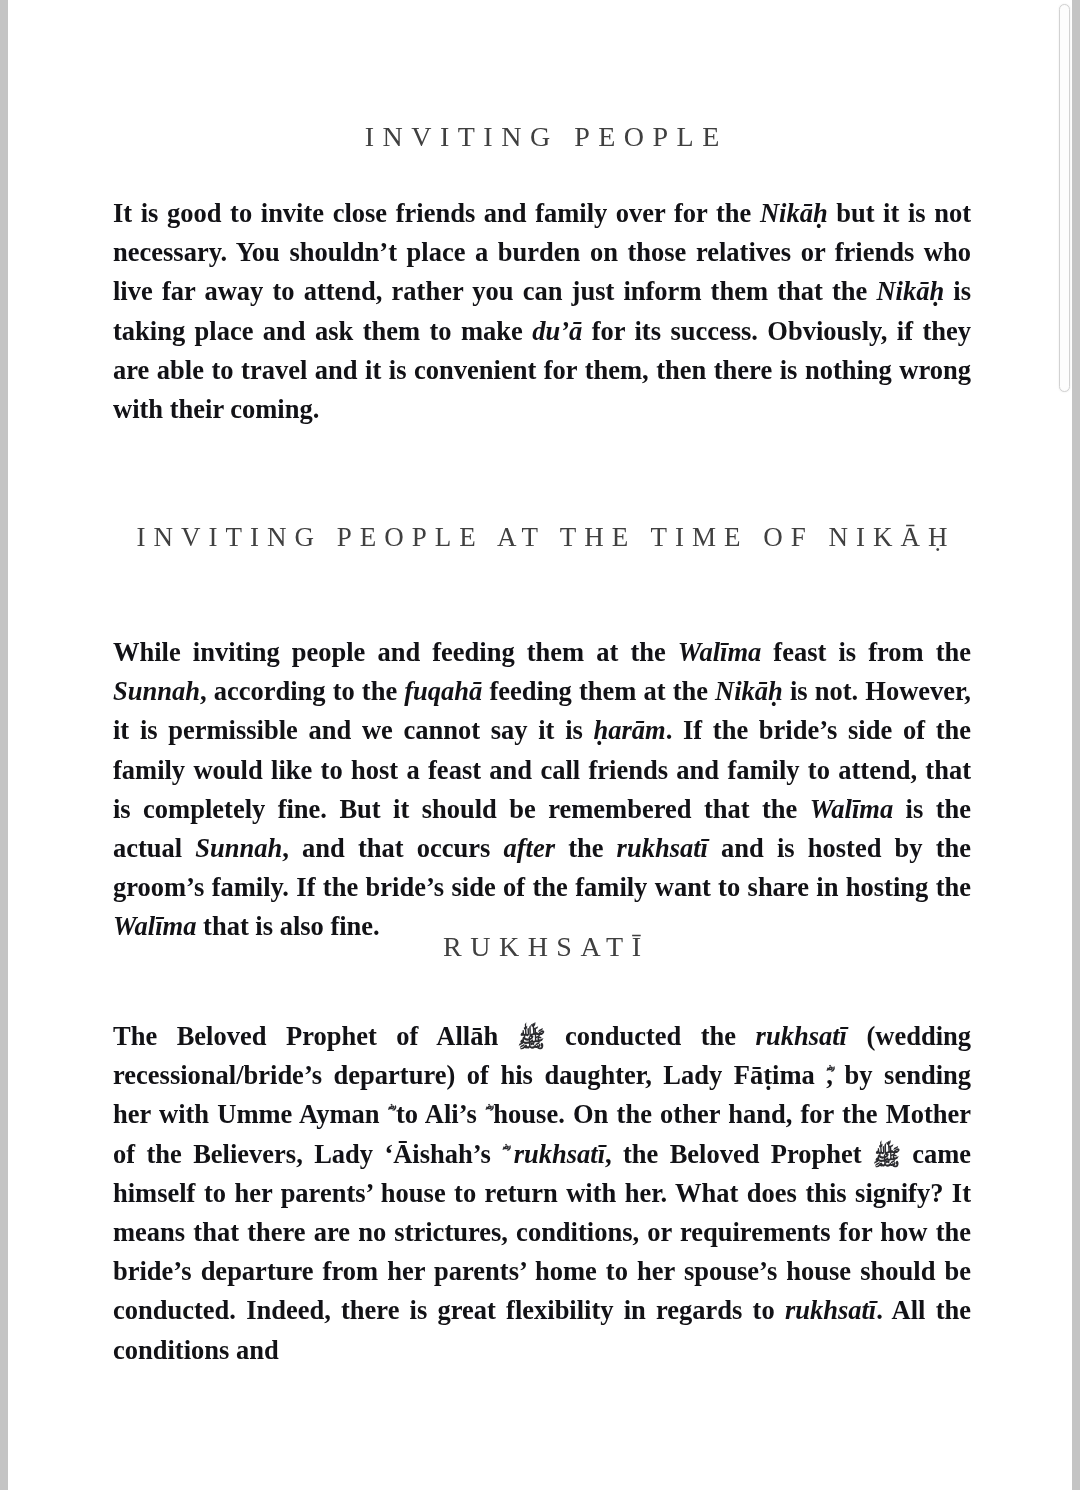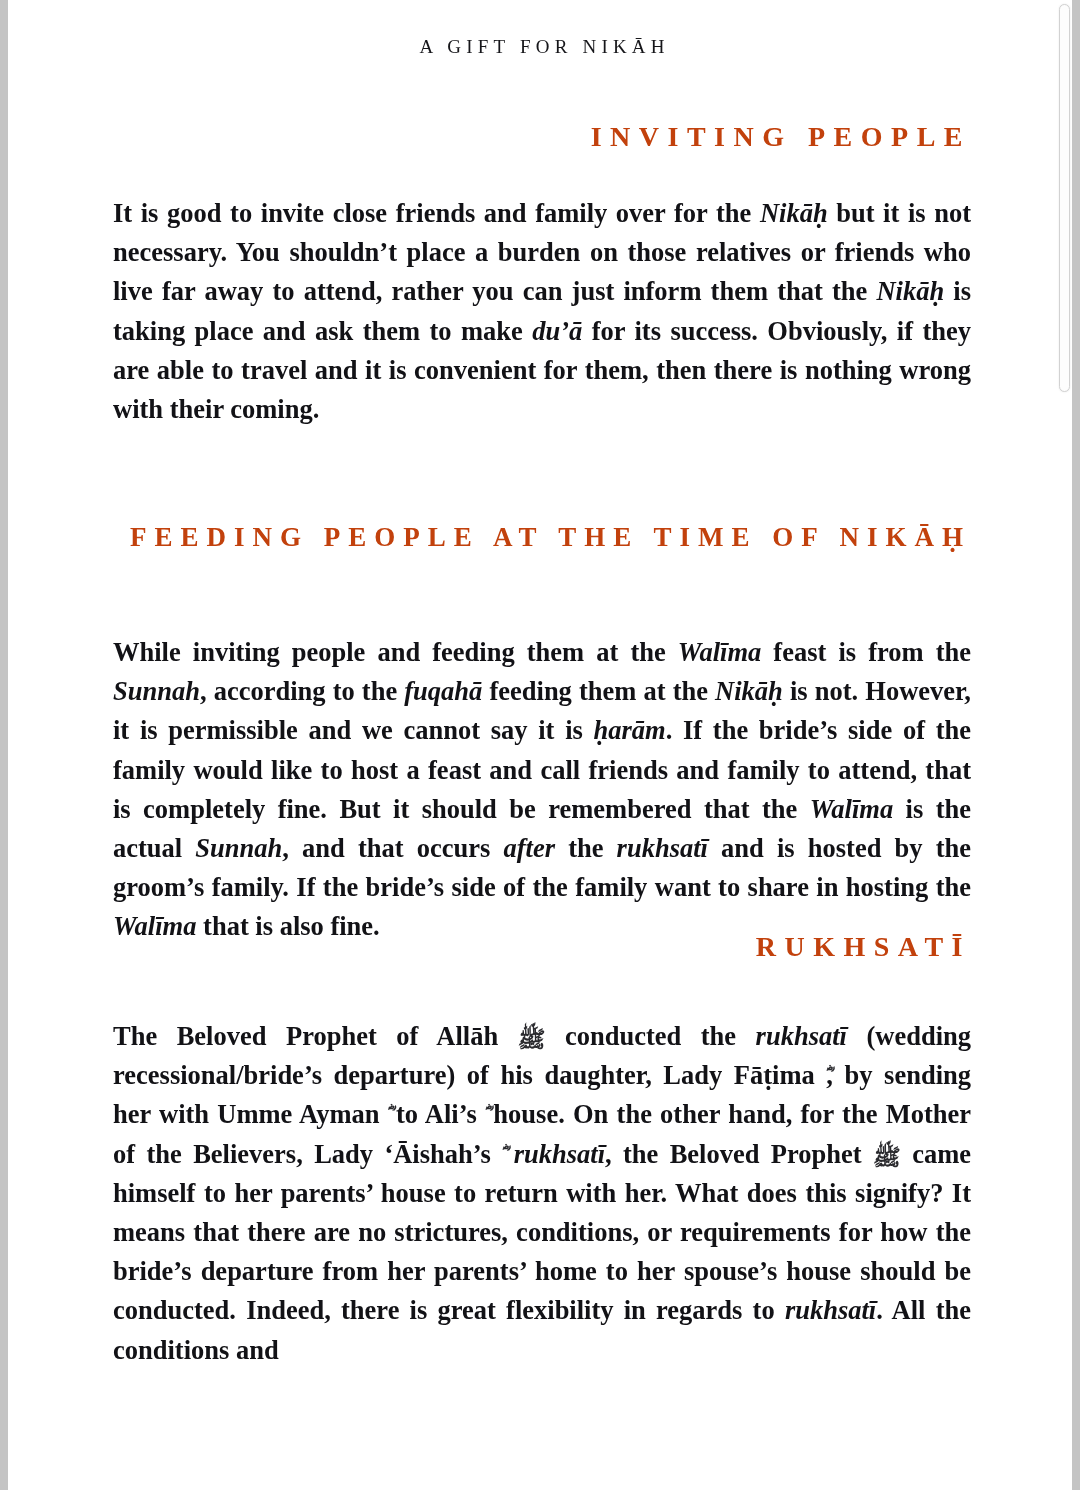--- a/index.html
+++ b/index.html
@@ -74,26 +74,26 @@
     text-align: center;
     font-size: 19px;
     letter-spacing: 5.2px;
     text-indent: 5.2px;
     color: #16161a;
     font-variant: normal;
   }
 
   h2.section-heading {
     margin: 0;
-    font-weight: bold;
+    font-weight: normal;
     font-size: 28px;
     letter-spacing: 8.5px;
     text-indent: 8.5px;
-    color: #c2410c;
-    text-align: right;
+    color: #404040;
+    text-align: center;
     line-height: 1.1;
   }
 
   p.body-par {
     margin: 0;
     font-size: 26.5px;
     line-height: 39.2px;
     color: #121216;
     text-align: justify;
     text-justify: inter-word;
@@ -137,31 +137,30 @@
 </style>
 </head>
 <body>
 
 <div class="edge-strip left"></div>
 
 <div id="page-sheet">
 
   <div class="text-frame">
 
-    <div class="running-head">A GIFT FOR NIKĀH</div>
 
     <div id="heading-inviting">
       <h2 class="section-heading">INVITING PEOPLE</h2>
     </div>
     <div id="par-inviting">
       <p class="body-par"><span>It is good to invite close friends and family over for the </span><i>Nikāḥ</i><span> but it is not necessary. You shouldn’t place a burden on those relatives or friends who live far away to attend, rather you can just inform them that the </span><i>Nikāḥ</i><span> is taking place and ask them to make </span><i>du’ā</i><span> for its success. Obviously, if they are able to travel and it is convenient for them, then there is nothing wrong with their coming.</span></p>
     </div>
 
     <div id="heading-feeding">
-      <h2 class="section-heading">FEEDING PEOPLE AT THE TIME OF NIKĀḤ</h2>
+      <h2 class="section-heading">INVITING PEOPLE AT THE TIME OF NIKĀḤ</h2>
     </div>
     <div id="par-feeding">
       <p class="body-par"><span>While inviting people and feeding them at the </span><i>Walīma</i><span> feast is from the </span><i>Sunnah</i><span>, according to the </span><i>fuqahā</i><span> feeding them at the </span><i>Nikāḥ</i><span> is not. However, it is permissible and we cannot say it is </span><i>ḥarām</i><span>. If the bride’s side of the family would like to host a feast and call friends and family to attend, that is completely fine. But it should be remembered that the </span><i>Walīma</i><span> is the actual </span><i>Sunnah</i><span>, and that occurs </span><i>after</i><span> the </span><i>rukhsatī</i><span> and is hosted by the groom’s family. If the bride’s side of the family want to share in hosting the </span><i>Walīma</i><span> that is also fine.</span></p>
     </div>
 
     <div id="heading-rukhsati">
       <h2 class="section-heading">RUKHSATĪ</h2>
     </div>
     <div id="par-rukhsati">
       <p class="body-par"><span>The Beloved Prophet of Allāh </span><span class="honorific">ﷺ</span><span> conducted the </span><i>rukhsatī</i><span> (wedding recessional/bride’s departure) of his daughter, Lady Fāṭima </span><span class="honorific">ؓ</span><span>, by sending her with Umme Ayman </span><span class="honorific">ؓ</span><span> to Ali’s </span><span class="honorific">ؓ</span><span> house. On the other hand, for the Mother of the Believers, Lady ‘Āishah’s </span><span class="honorific">ؓ</span><span> </span><i>rukhsatī</i><span>, the Beloved Prophet </span><span class="honorific">ﷺ</span><span> came himself to her parents’ house to return with her. What does this signify? It means that there are no strictures, conditions, or requirements for how the bride’s departure from her parents’ home to her spouse’s house should be conducted. Indeed, there is great flexibility in regards to </span><i>rukhsatī</i><span>. All the conditions and</span></p>

